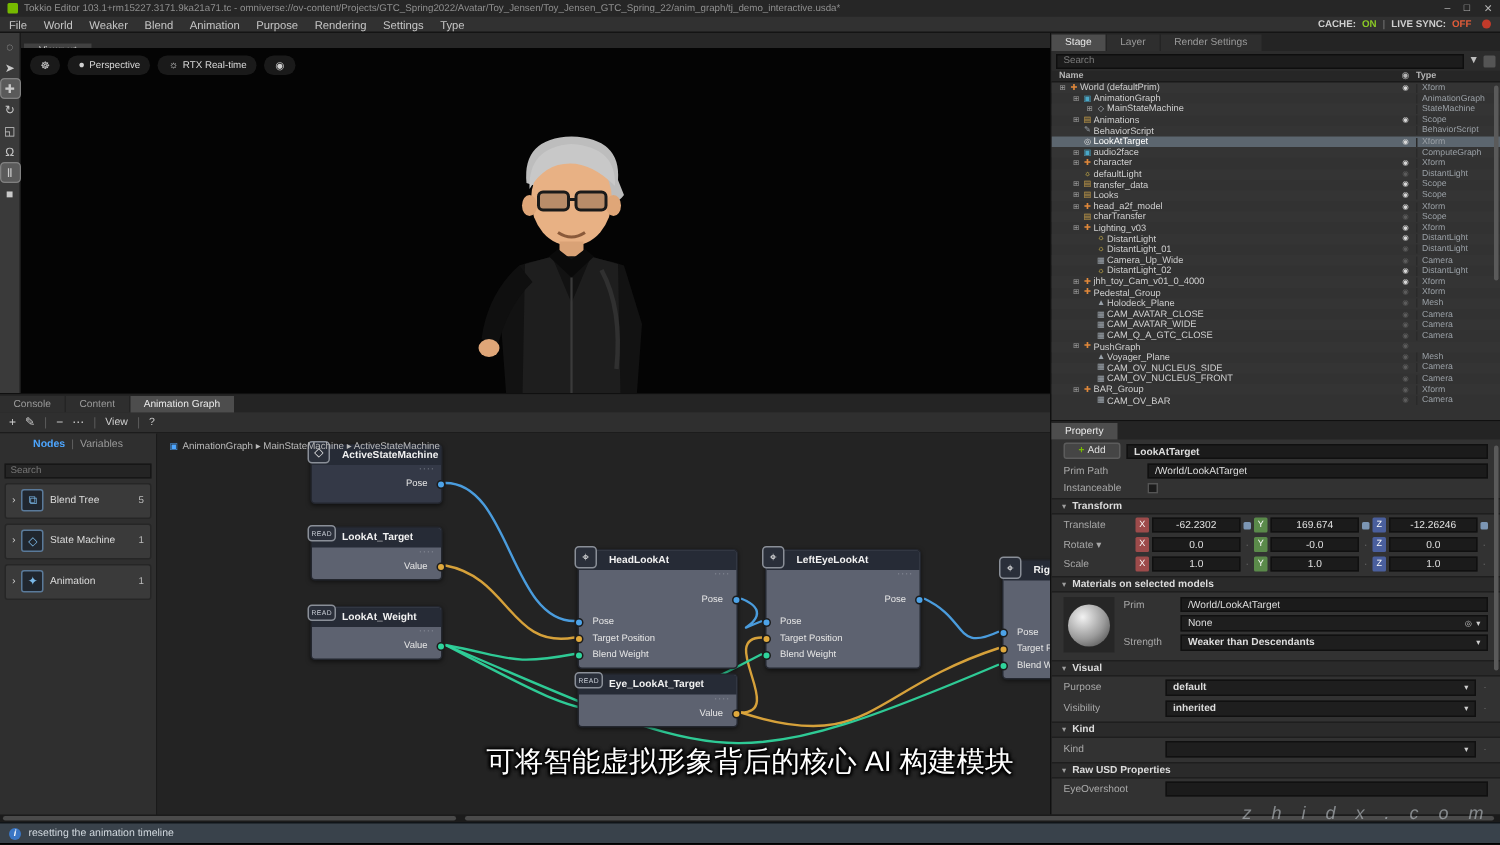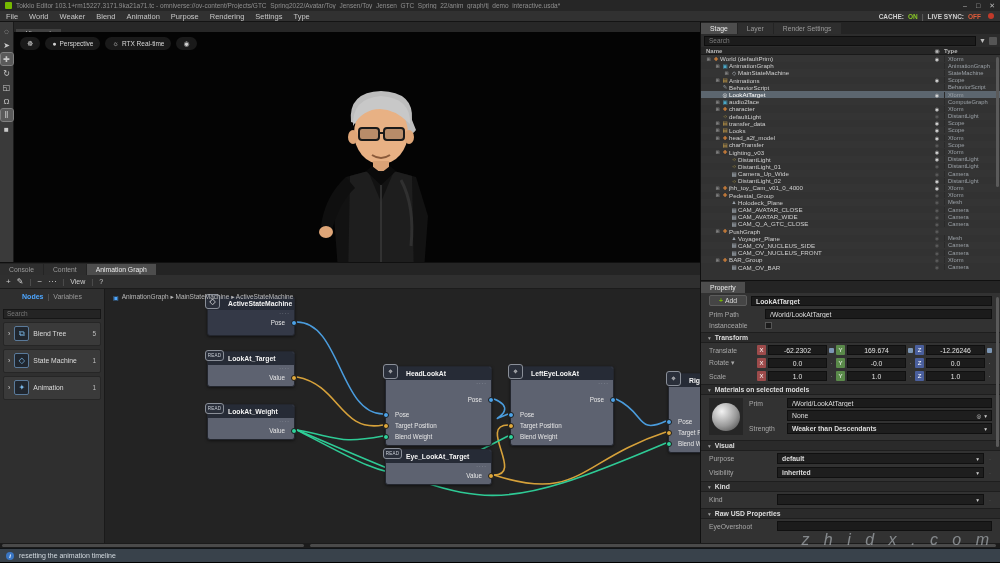--- a/index.html
+++ b/index.html
@@ -124,21 +124,21 @@
 .hbar{position:absolute;top:1px;height:3px;background:#4a4a4a;border-radius:2px}
 .statusbar{position:absolute;left:0;top:548px;width:1000px;height:14px;background:#39424b;display:flex;align-items:center;gap:5px;padding:0 6px;font-size:7px;color:#d3dae0;border-top:1px solid #101418}
 .info-ic{width:8px;height:8px;border-radius:50%;background:#3a76c4;color:#fff;font-size:6px;display:flex;align-items:center;justify-content:center;font-weight:bold;font-style:italic}
 .bottom-edge{position:absolute;left:0;top:562px;width:1000px;height:1px;background:#000}
 
 
 .subtitles{position:absolute;left:0;top:497px;width:100%;text-align:center;z-index:9;pointer-events:none}
 .subline{font-size:19px;color:#fff;line-height:23px;font-family:"Liberation Sans","DejaVu Sans",sans-serif;text-shadow:0 0 3px #000,1px 1px 2px #000,-1px -1px 2px #000,1px -1px 2px #000,-1px 1px 2px #000}
 .watermark{position:absolute;right:6px;bottom:14px;z-index:8;text-align:center;opacity:.55;color:#c9d0d6;pointer-events:none}
 .wm-big{font-size:44px;font-weight:bold;letter-spacing:2px;line-height:44px}
-.wm-url{font-size:16px;font-style:italic;letter-spacing:5px;margin-top:1px}
+.wm-url{font-size:12px;font-style:italic;letter-spacing:5px;margin-top:1px}
 </style>
 </head>
 <body>
 
 <div class="app">
 
   <div class="titlebar">
     <div class="logo"></div>
     <span class="title-text">Tokkio Editor 103.1+rm15227.3171.9ka21a71.tc  -  omniverse://ov-content/Projects/GTC_Spring2022/Avatar/Toy_Jensen/Toy_Jensen_GTC_Spring_22/anim_graph/tj_demo_interactive.usda*</span>
     <div class="win-controls">
@@ -740,19 +740,20 @@
     <div class="hbar" style="left:2px;width:302px"></div>
     <div class="hbar" style="left:310px;width:686px"></div>
   </div>
   <div class="statusbar">
     <span class="info-ic">i</span>
     <span>resetting the animation timeline</span>
   </div>
   <div class="bottom-edge"></div>
 
   <div class="subtitles">
+    <div class="subline">可将智能虚拟形象背后的核心 AI 构建模块</div>
   </div>
 
   <div class="watermark">
     <div class="wm-url">z h i d x . c o m</div>
   </div>
 
 </div>
 
 </body></html>

